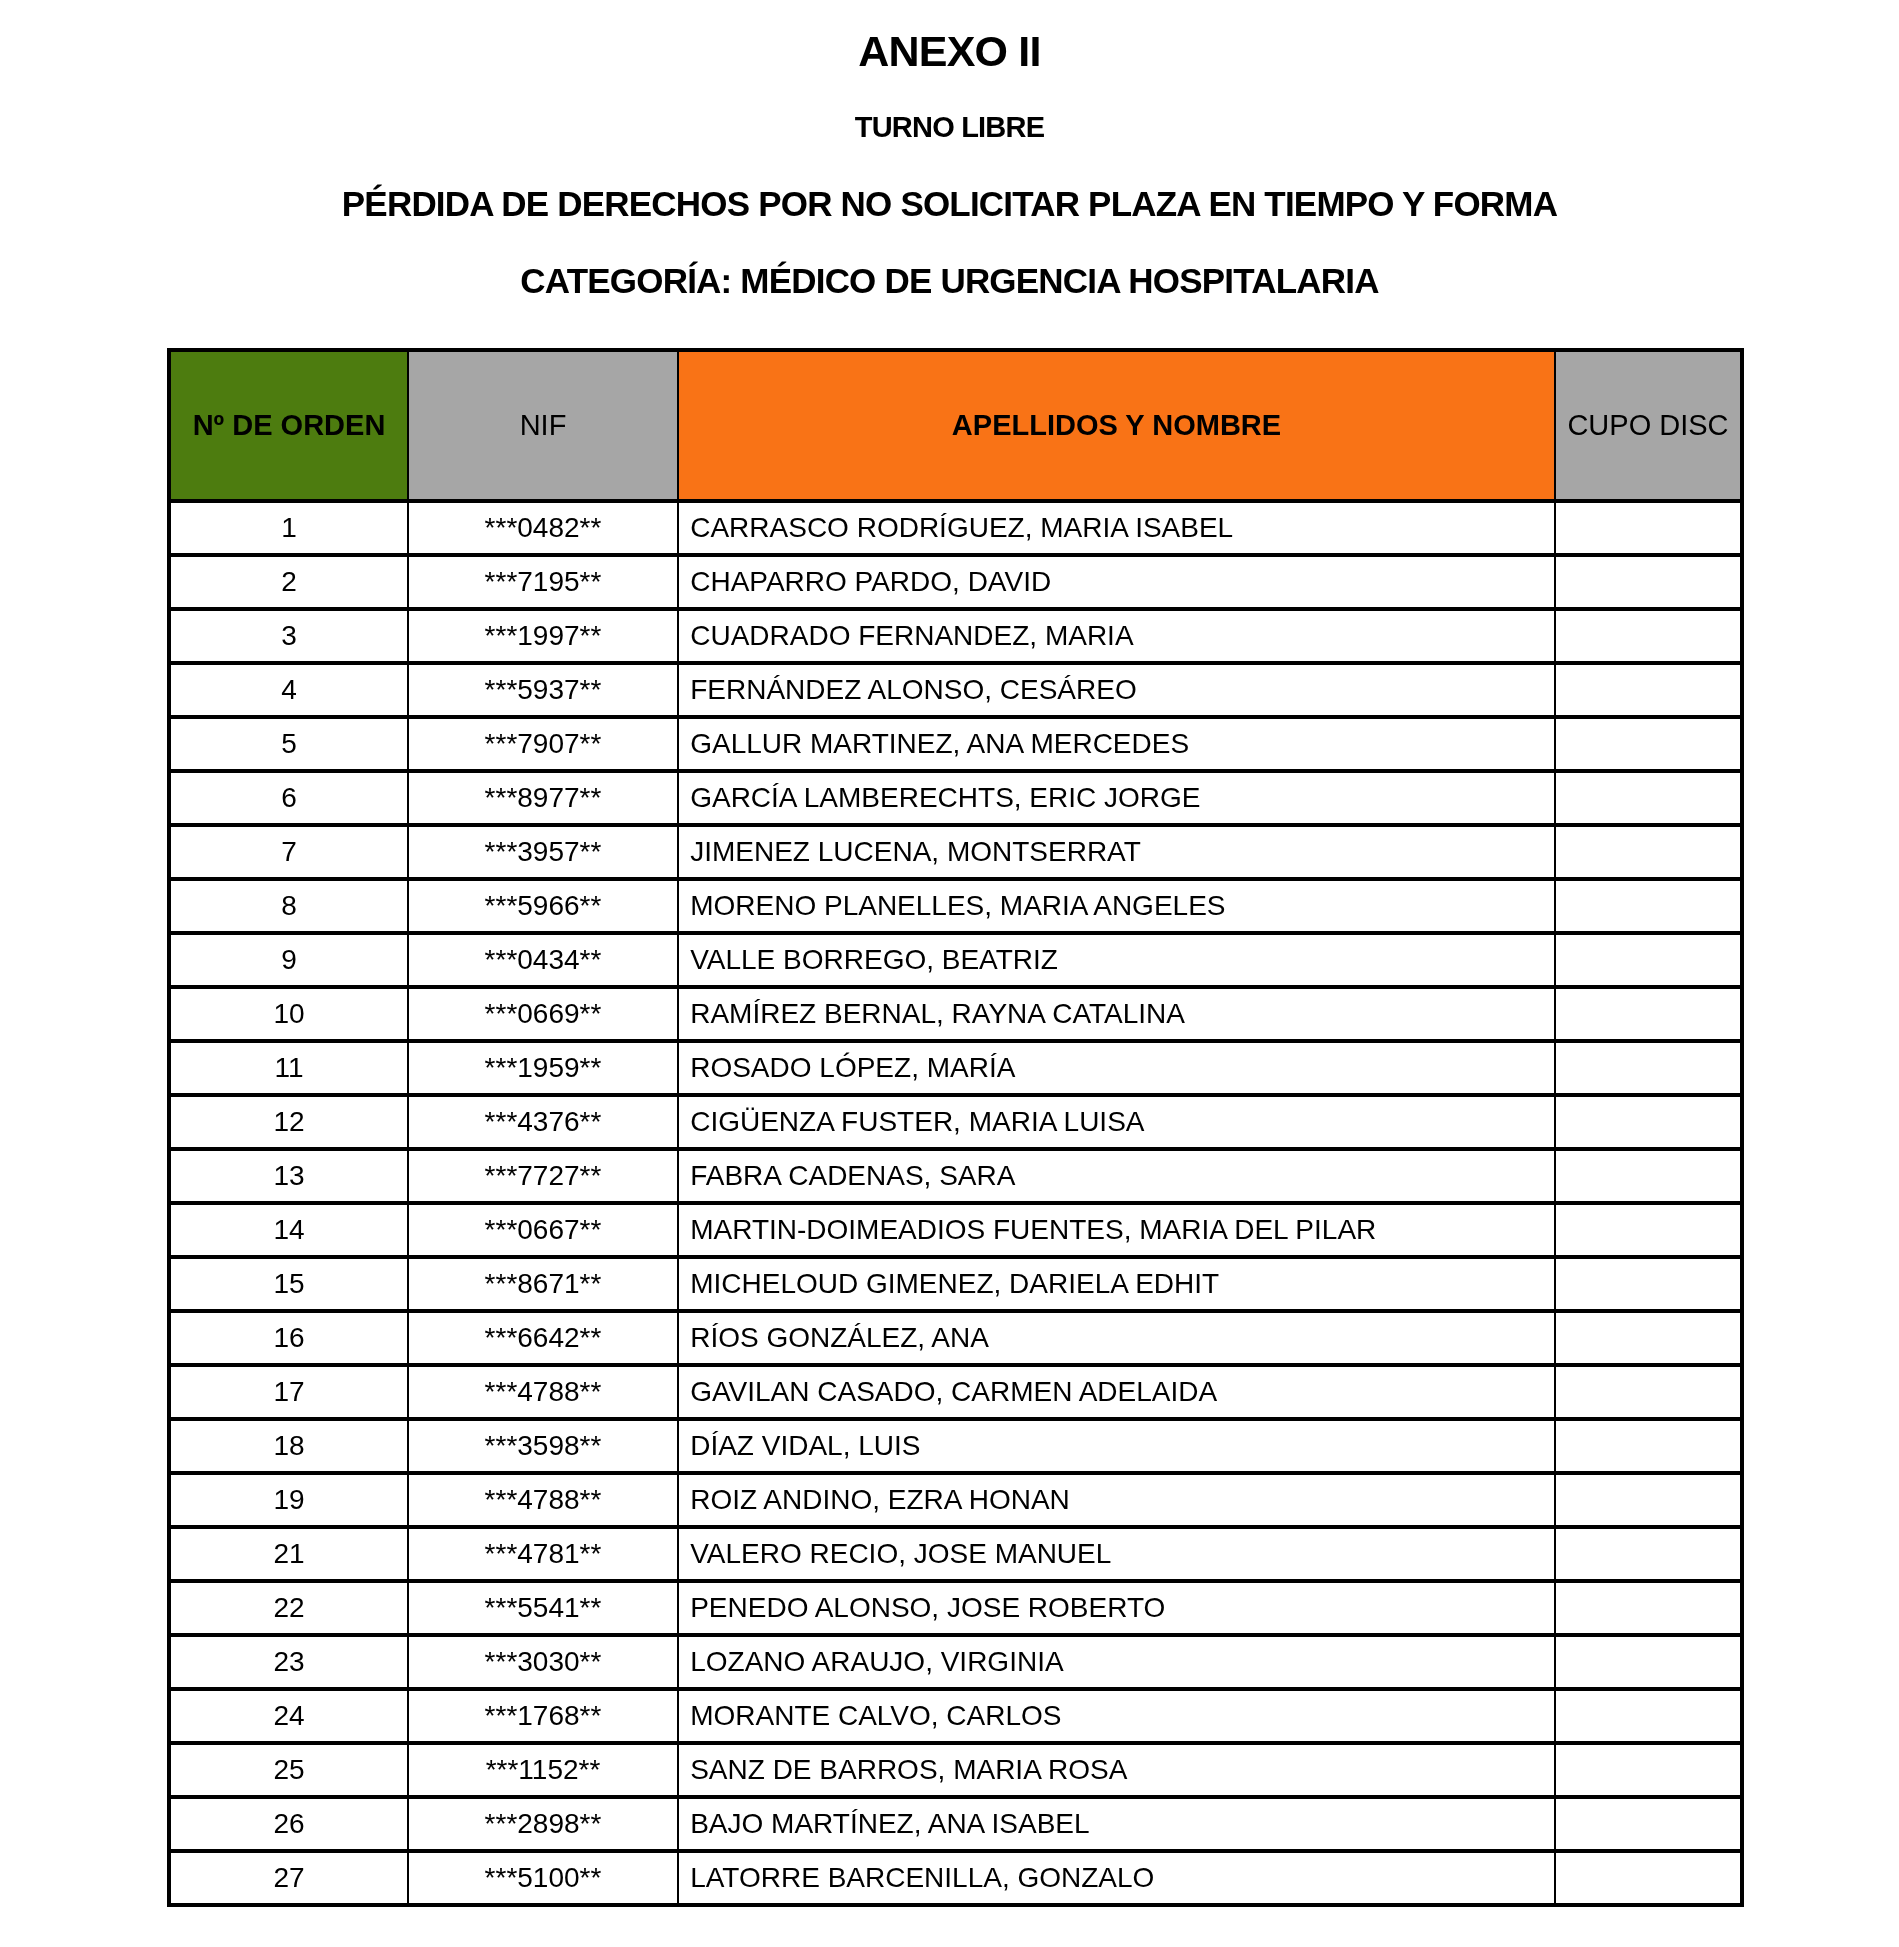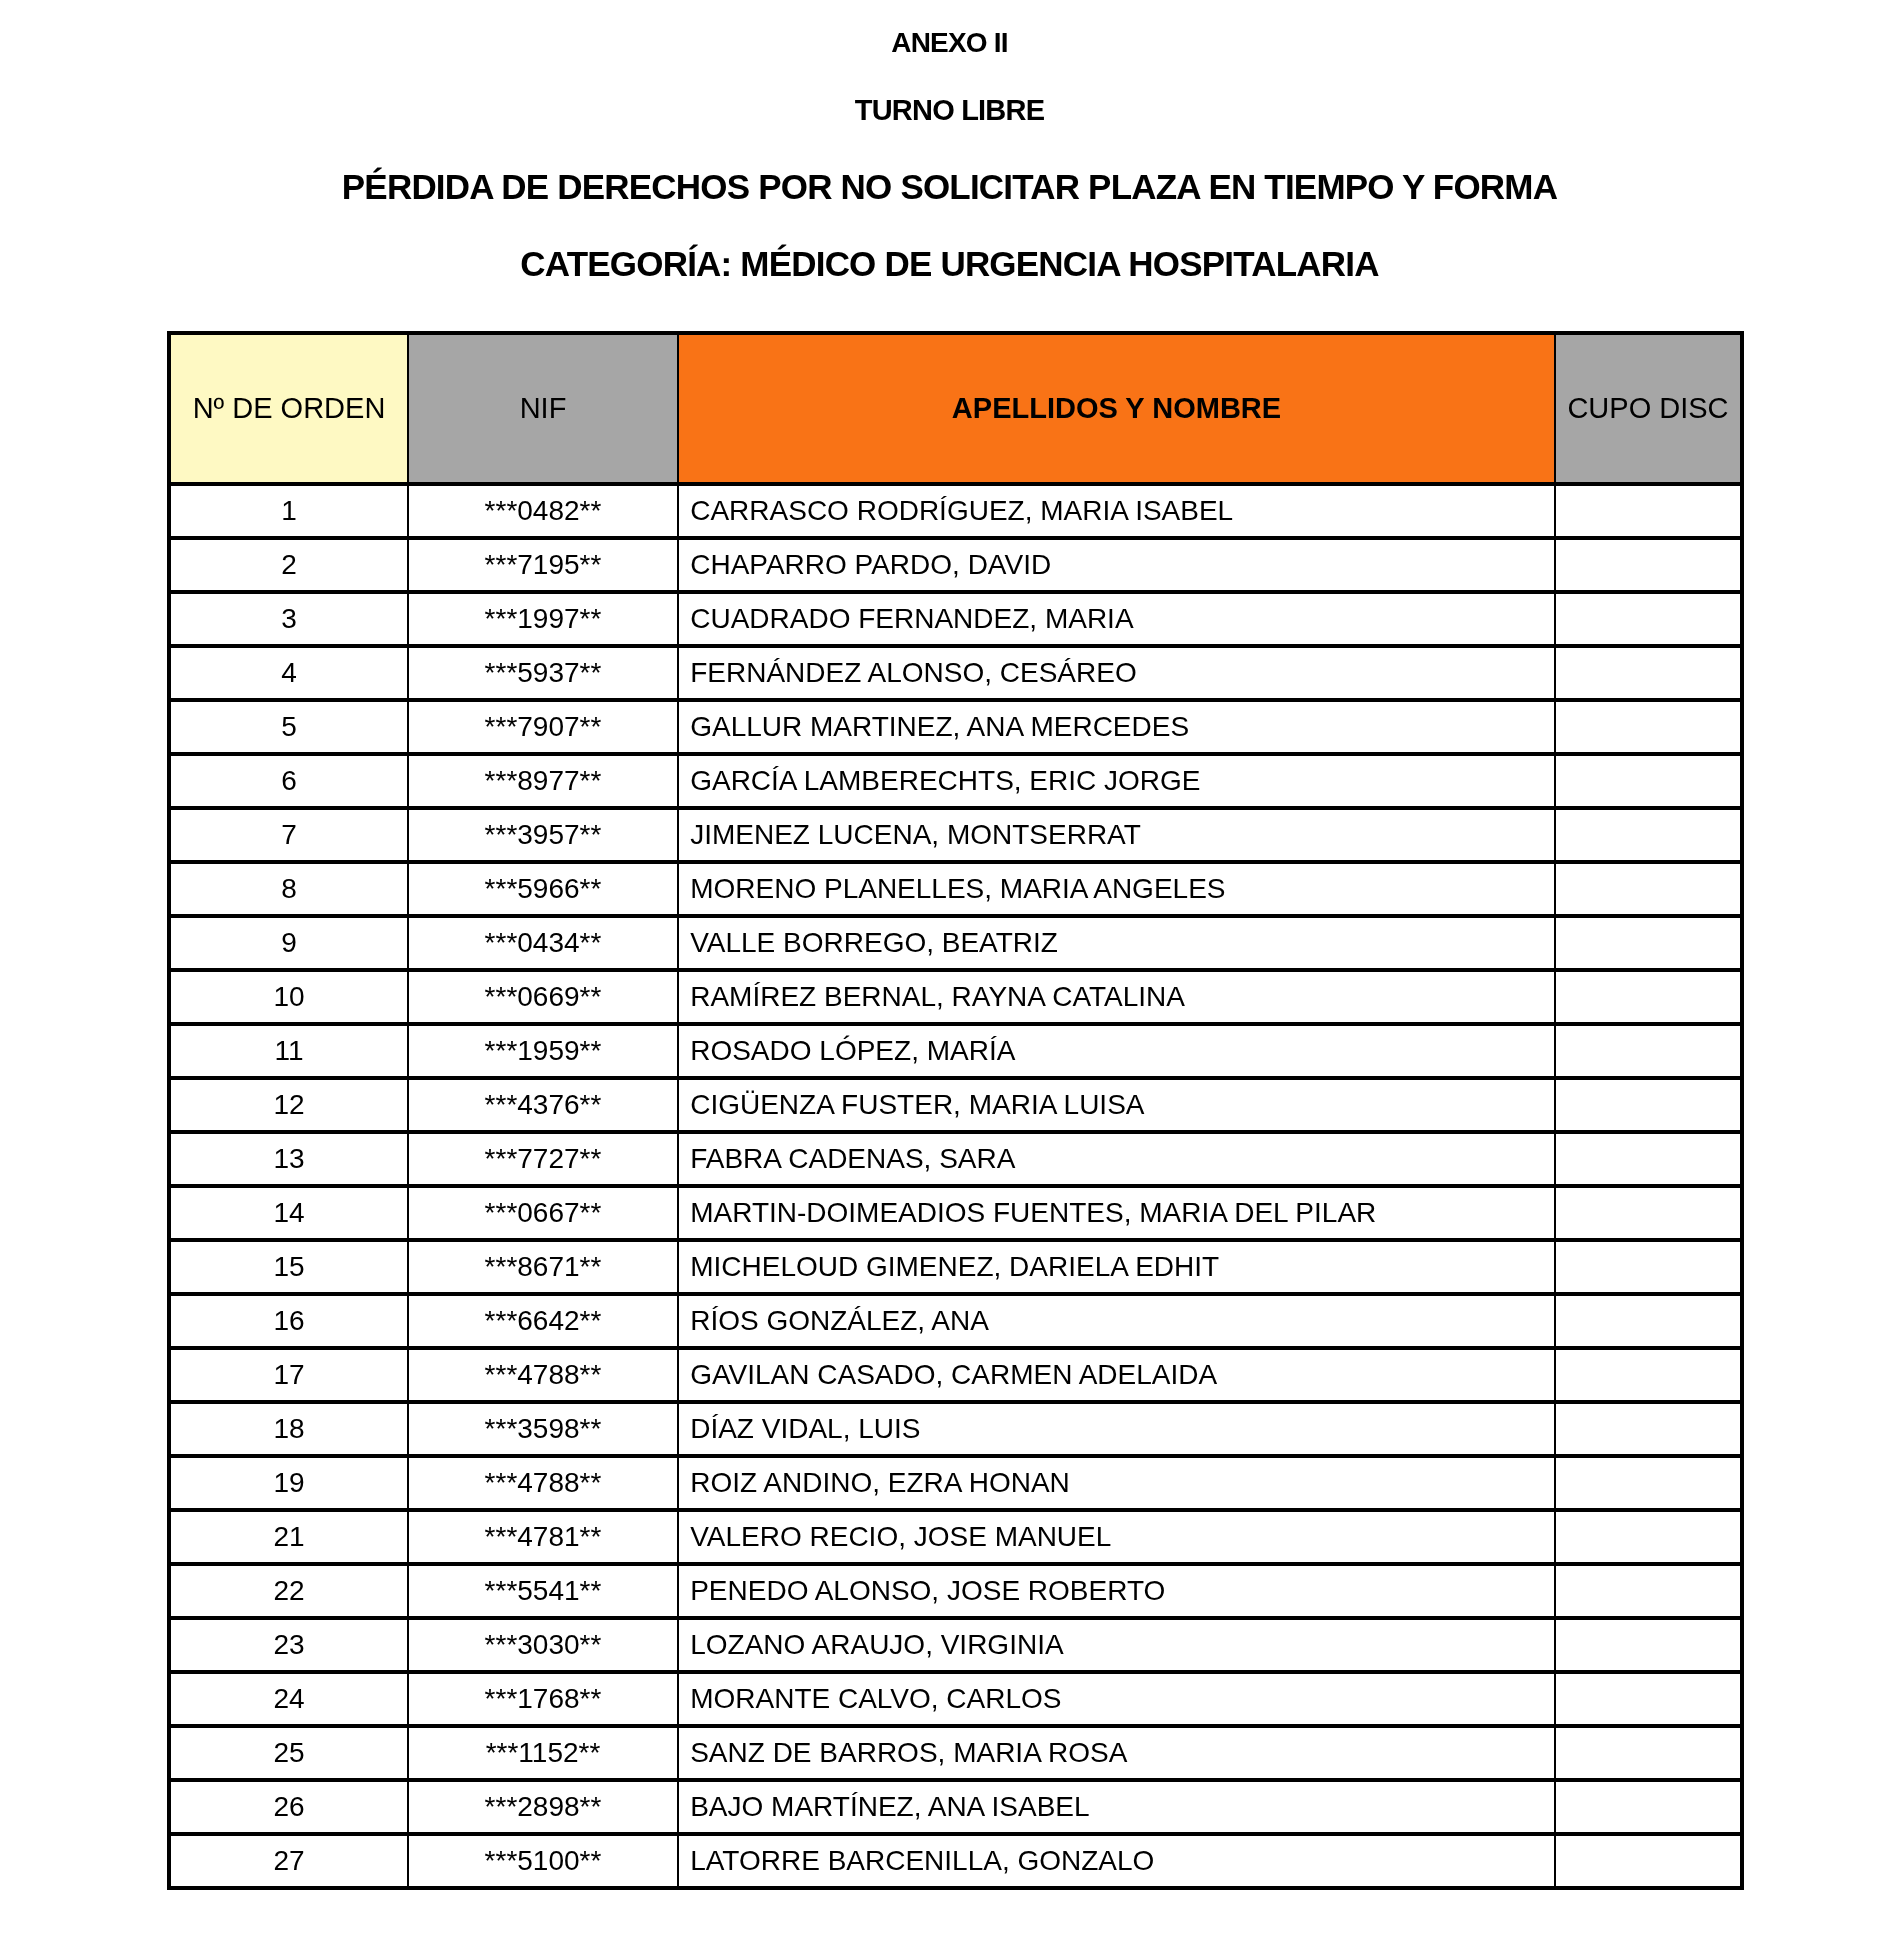--- a/index.html
+++ b/index.html
@@ -15,21 +15,21 @@
     width: 1899px;
     height: 1947px;
     background: #ffffff;
     overflow: hidden;
   }
   .doc-titles {
     text-align: center;
     padding-top: 27px;
   }
   .title-main {
-    font-size: 28px;
+    font-size: 43px;
     font-weight: bold;
     letter-spacing: -0.8px;
     margin: 0 0 35px 0;
   }
   .title-sub {
     font-size: 29px;
     font-weight: bold;
     letter-spacing: -0.8px;
     margin: 0 0 40px 0;
   }
@@ -93,21 +93,21 @@
 
   <table class="roster">
     <colgroup>
       <col class="c-orden">
       <col class="c-nif">
       <col class="c-nombre">
       <col class="c-cupo">
     </colgroup>
     <thead>
       <tr>
-        <th style="background: #fef9c3;">Nº DE ORDEN</th>
+        <th style="background: #4d7c0f; font-weight: bold;">Nº DE ORDEN</th>
         <th style="background: rgb(166, 166, 166);">NIF</th>
         <th style="background: #f97316; font-weight: bold;">APELLIDOS Y NOMBRE</th>
         <th style="background: rgb(166, 166, 166);">CUPO DISC</th>
       </tr>
     </thead>
     <tbody>
     <tr>
           <td class="col-orden">1</td>
           <td class="col-nif">***0482**</td>
           <td class="col-nombre">CARRASCO RODRÍGUEZ, MARIA ISABEL</td>

